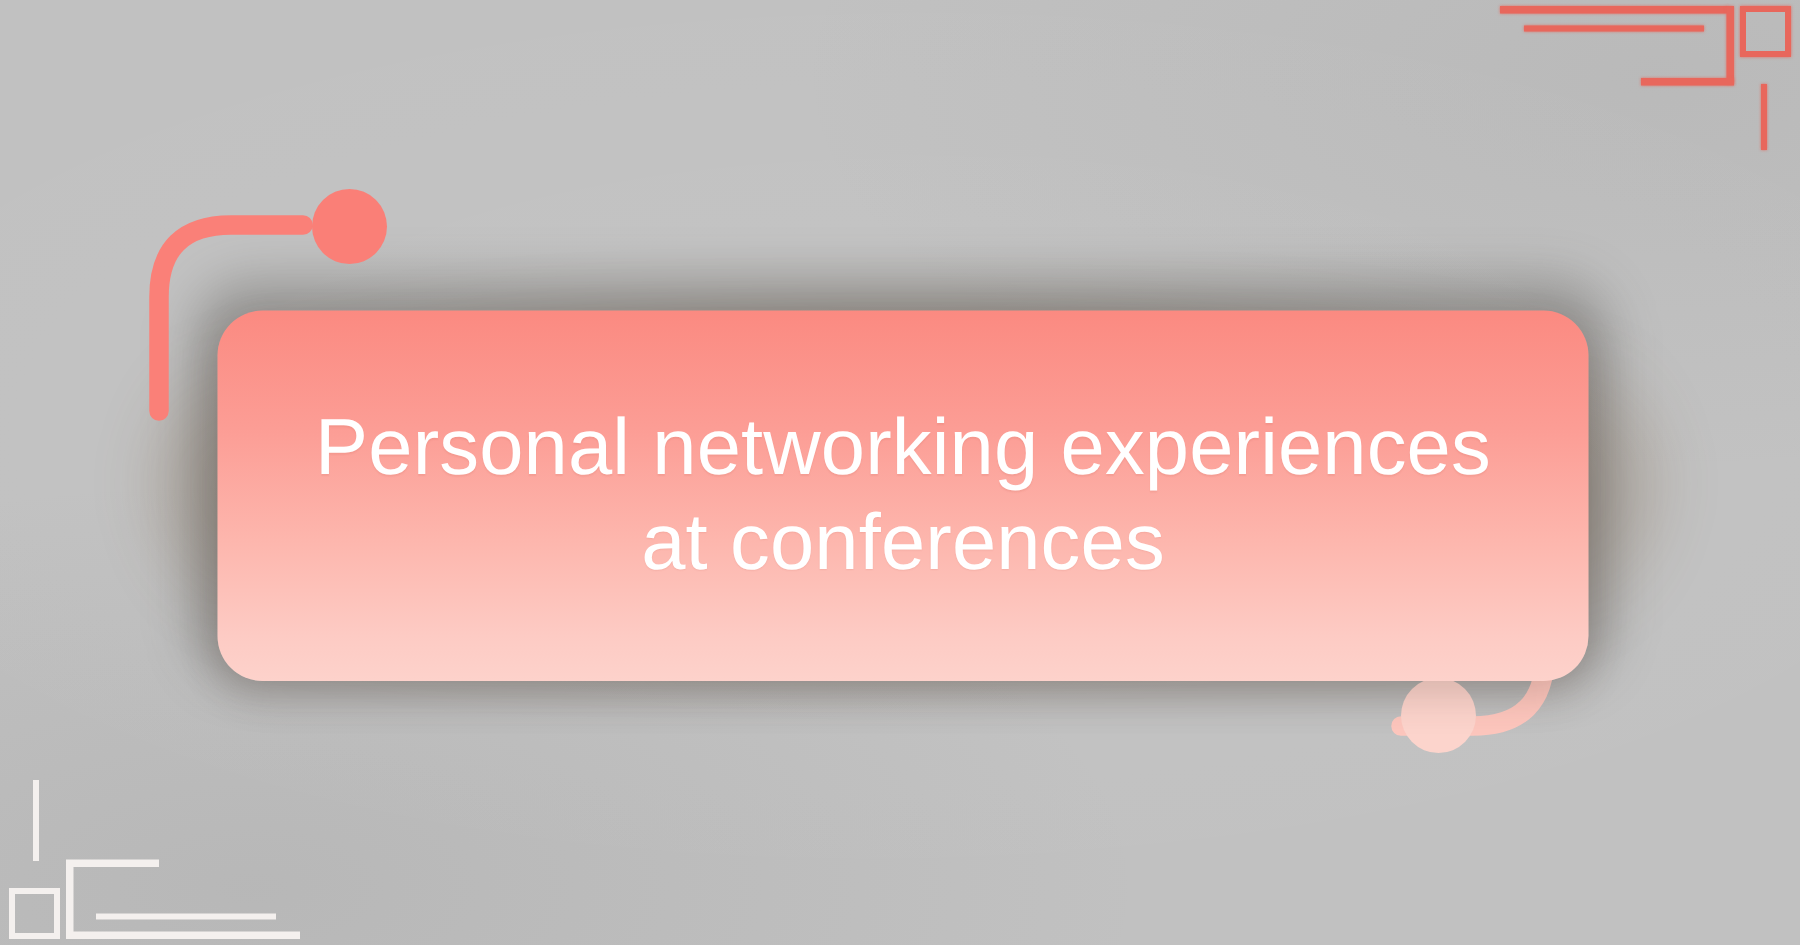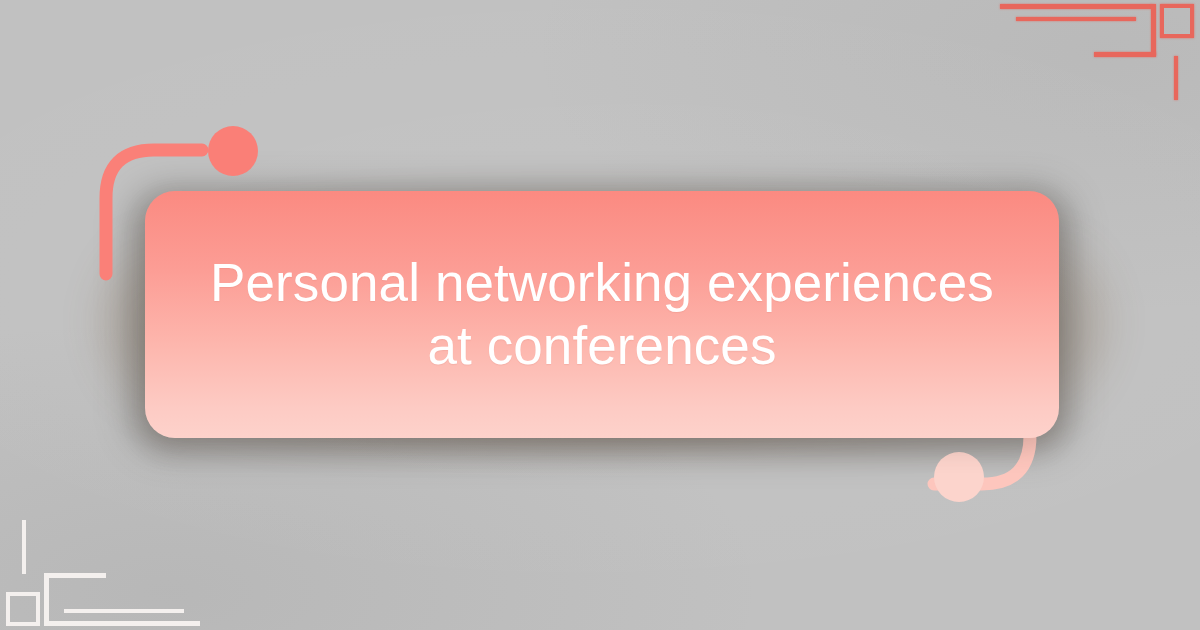--- a/index.html
+++ b/index.html
@@ -100,21 +100,21 @@
 
   
   .dot { position: absolute; border-radius: 50%; }
   .dot-tl { left: 208px; top: 126px; width: 50px; height: 50px; background: #fa7f77; }
   .dot-br { left: 934px; top: 452px; width: 50px; height: 50px; background: #fcd4cc; }
 
   
   .card {
     position: absolute;
     left: 145px;
-    top: 191px;
+    top: 207px;
     width: 914px;
     height: 247px;
     border-radius: 30px;
     background: linear-gradient(180deg, #fb8a81 0%, #fc9d95 32%, #fdb6ad 62%, #fdcbc4 88%, #fdd2cb 100%);
     box-shadow: 0 10px 26px rgba(70,50,40,0.20);
     display: flex;
     align-items: center;
     justify-content: center;
     overflow: hidden;
   }

